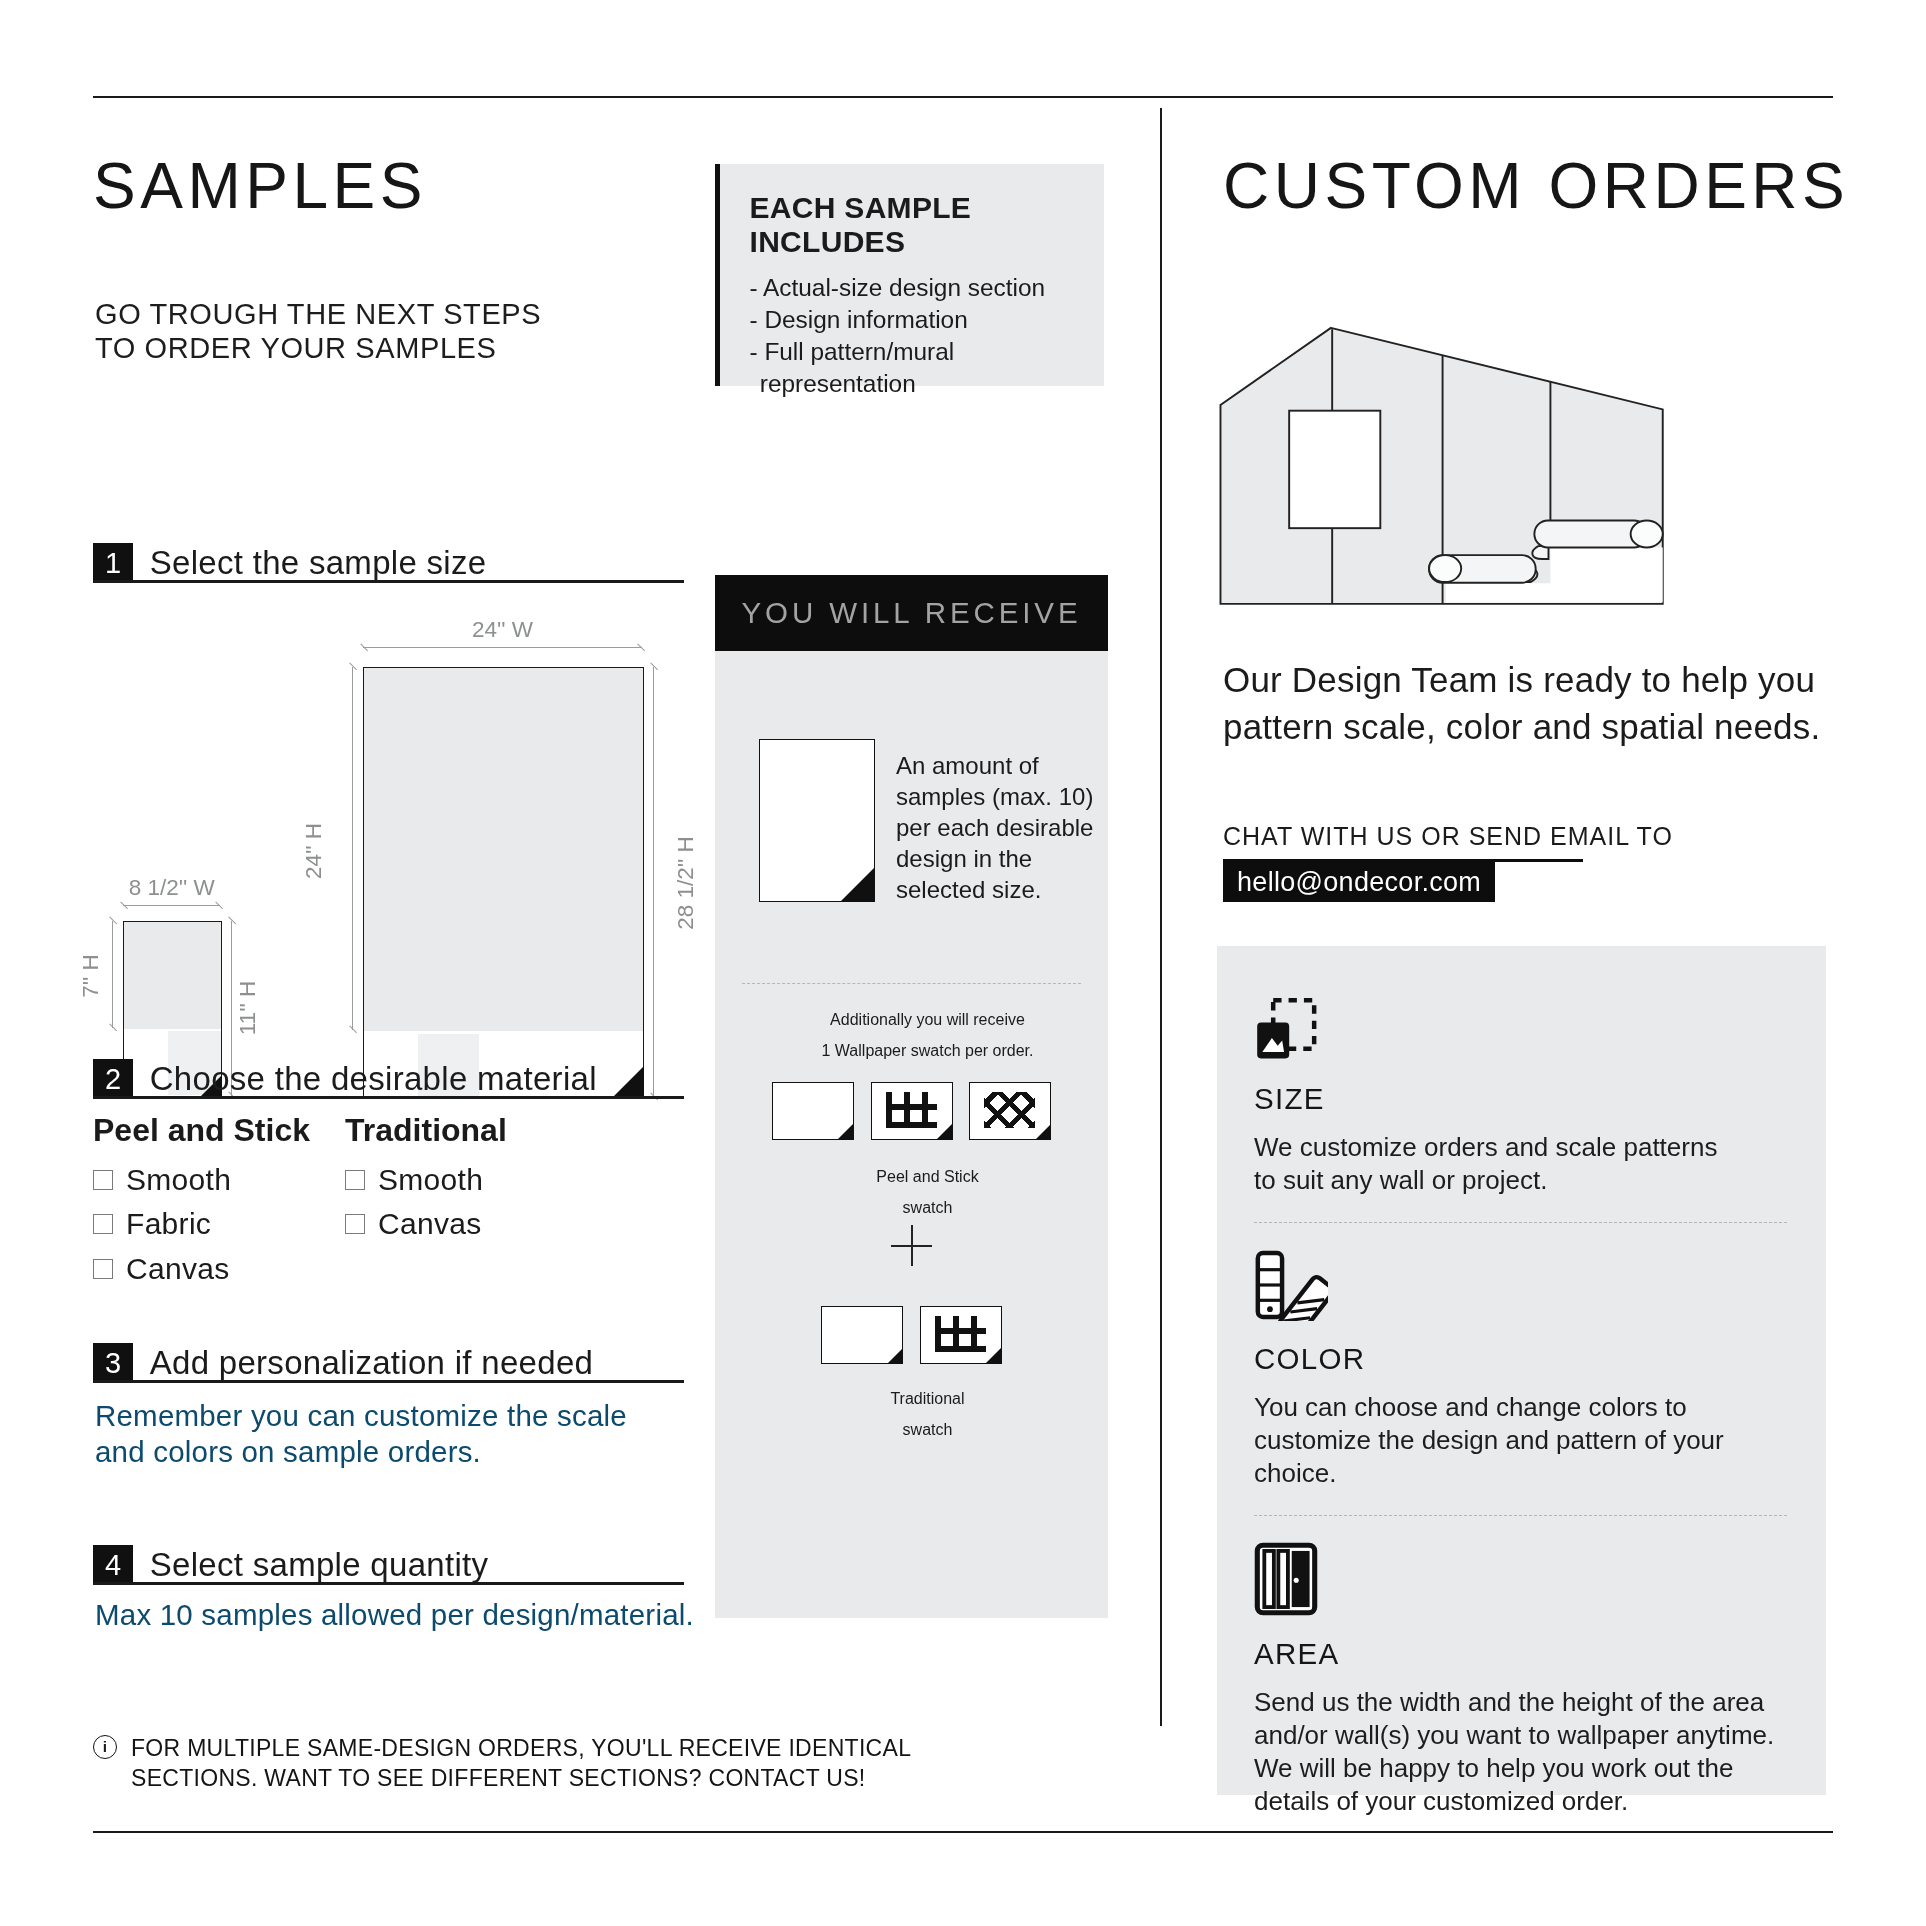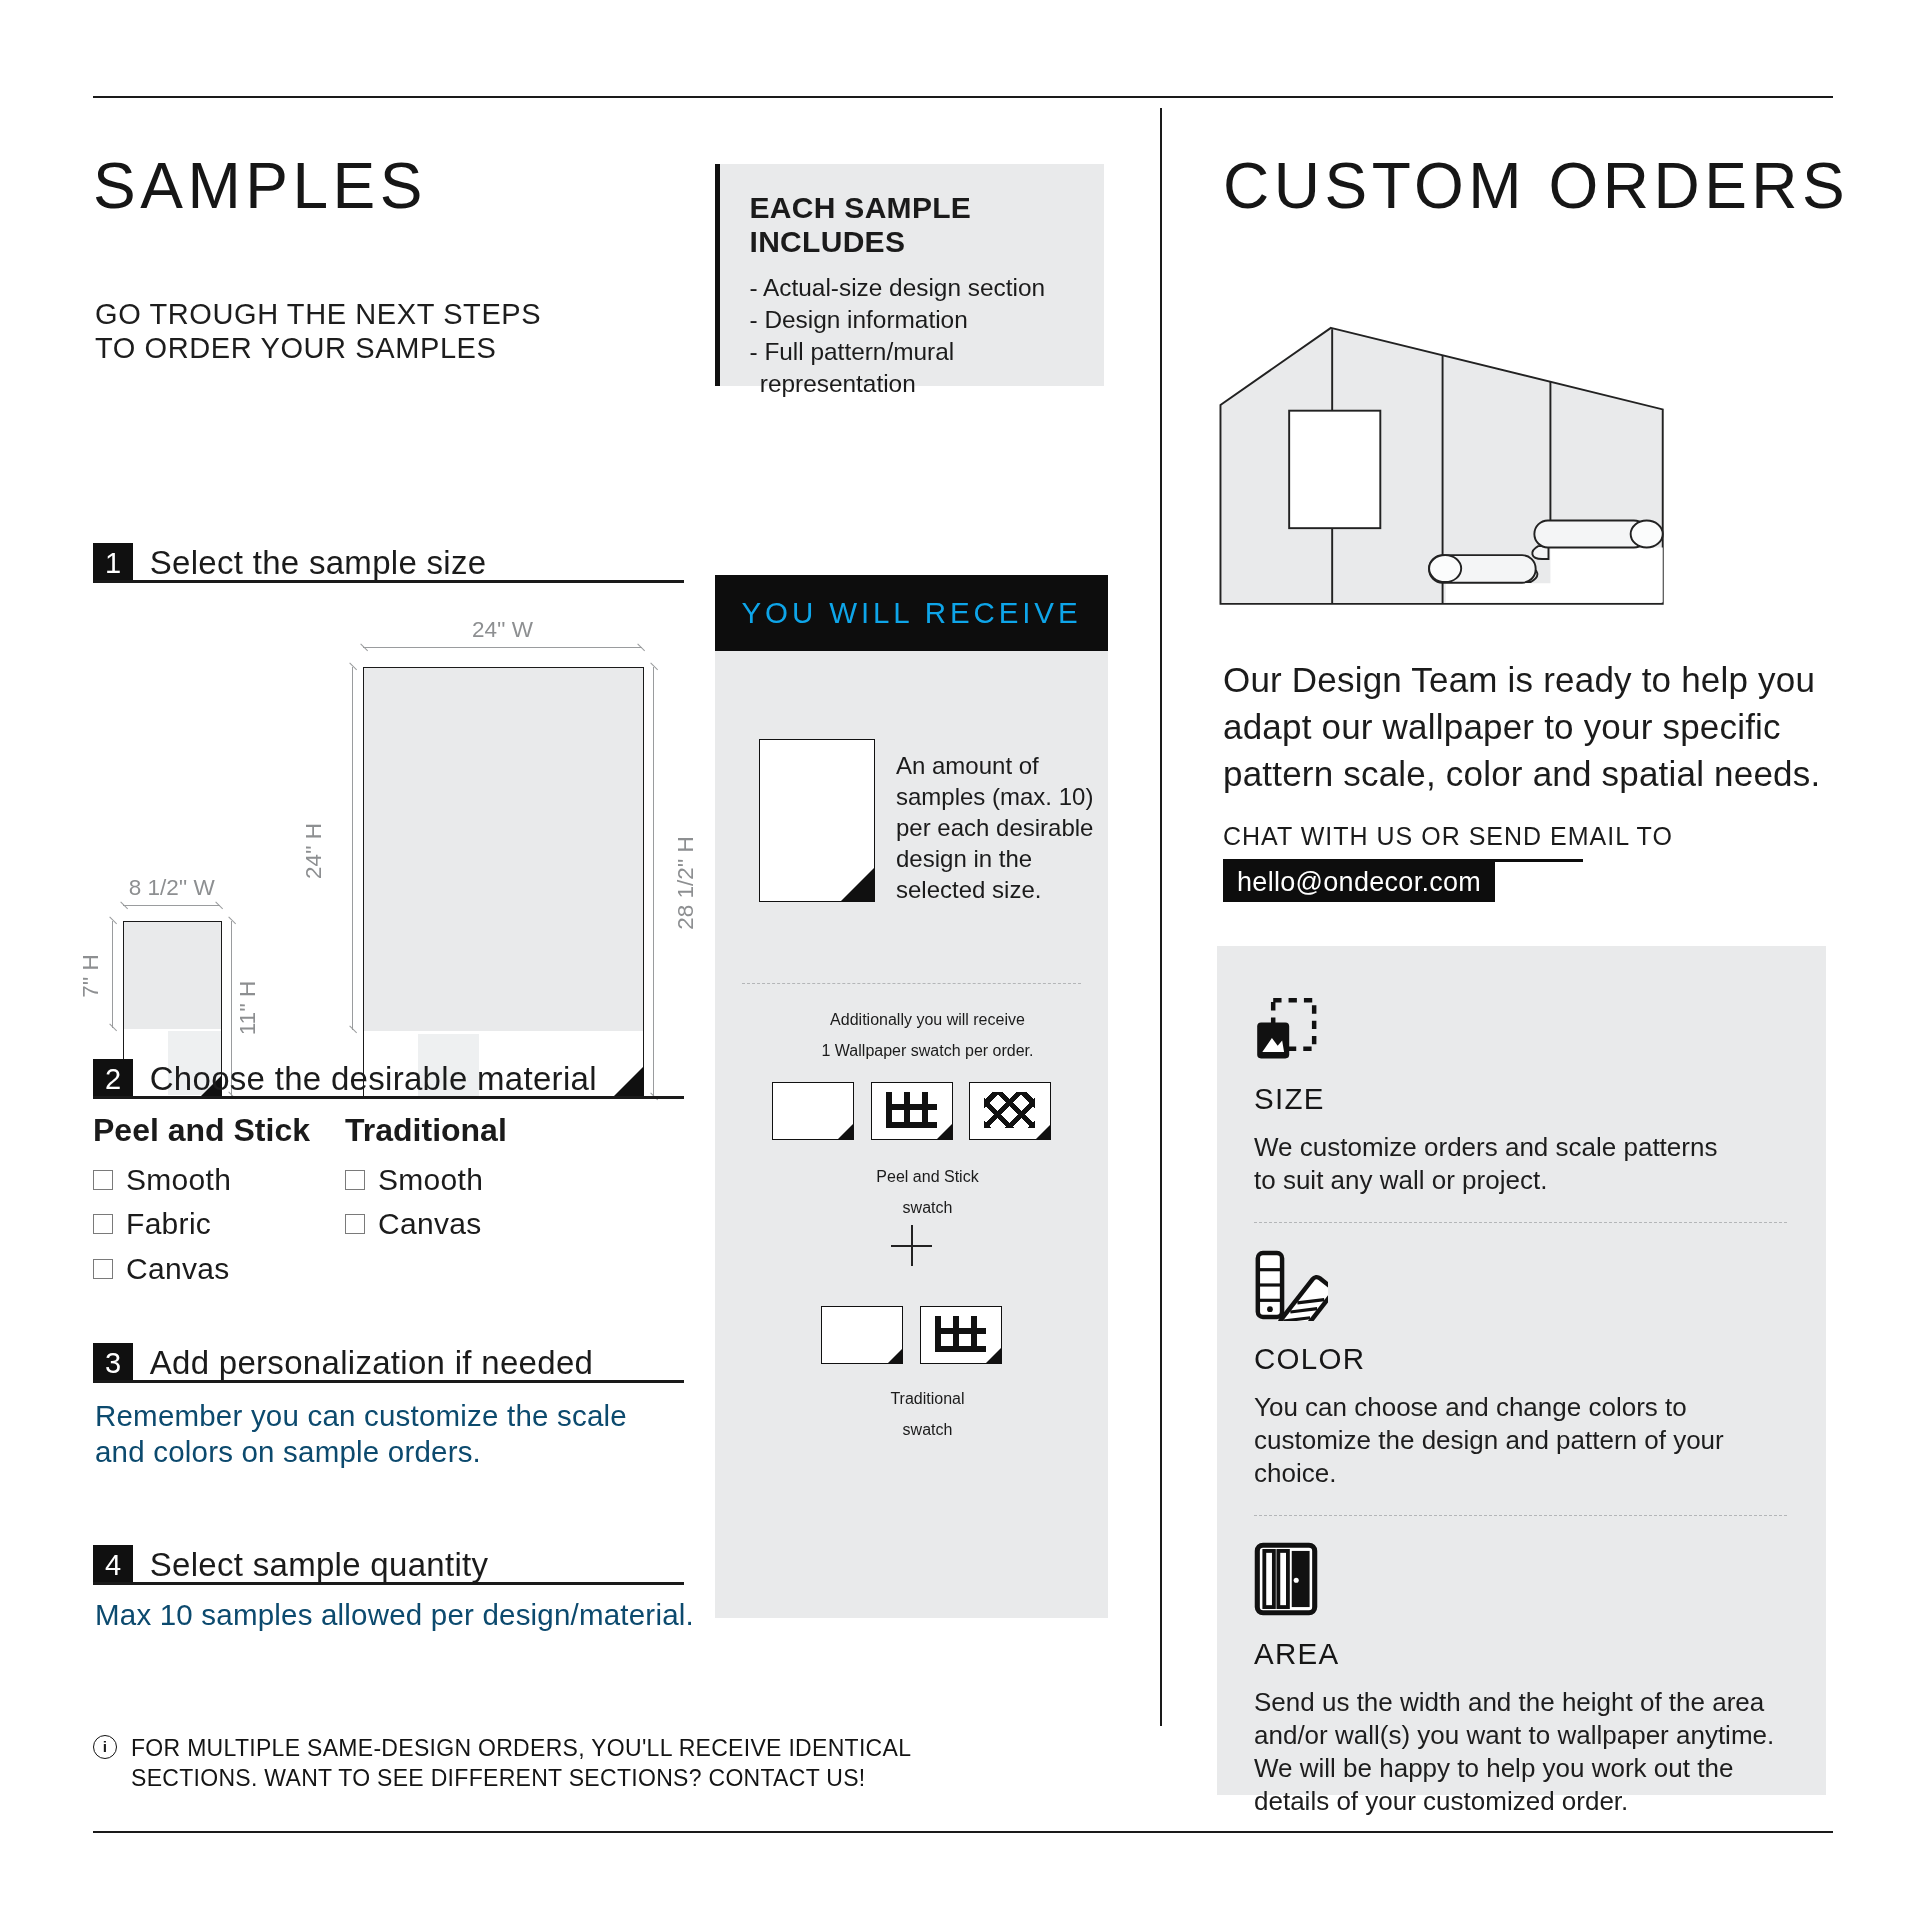--- a/index.html
+++ b/index.html
@@ -54,21 +54,21 @@
 
   
   .inc-box{position:absolute;left:715px;top:164px;width:389px;height:222px;background:#e9eaeb;
            border-left:5.8px solid #101010;box-sizing:border-box;padding:27px 19px 0 29.5px;}
   .inc-title{font-size:30px;font-weight:bold;letter-spacing:0.3px;margin-bottom:13px;}
   .inc-item{font-size:24.4px;line-height:32px;}
   .inc-item.indent{padding-left:10.3px;}
 
   
   .panel{position:absolute;left:715px;top:575px;width:393px;height:1043px;background:#e9eaeb;}
-  .banner{position:absolute;left:0;top:0;width:100%;height:76px;background:#0d0d0d;color:#0ea5e9;
+  .banner{position:absolute;left:0;top:0;width:100%;height:76px;background:#0d0d0d;color:#a3a3a3;
           font-size:29.5px;letter-spacing:3.9px;display:flex;align-items:center;justify-content:center;white-space:nowrap;}
   .sheet{position:absolute;left:44px;top:164px;width:114px;height:161px;background:#fff;border:1.9px solid #111;}
   .sheet .corner{border-left-width:35px;border-bottom-width:35px;}
   .pn-text{position:absolute;left:181px;top:175px;width:199px;font-size:24px;line-height:31px;}
   .dash{border-top:1.3px dashed #b4b6b8;}
   .pn-center{position:absolute;left:16px;width:100%;text-align:center;font-size:16px;line-height:31px;}
   .sw-row{position:absolute;left:0;width:100%;display:flex;justify-content:center;gap:16.7px;}
   .swatch{position:relative;width:80px;height:56px;background:#fff;border:1.9px solid #111;}
   .swatch .corner{border-left-width:16.7px;border-bottom-width:16.7px;}
   .pat{position:absolute;left:14px;top:9px;width:51px;height:36px;}
@@ -283,21 +283,20 @@
 
     <g>
       <path d="M2384,906 c16,-8 14,-22 -6,-22 l-10,0 0,22 z" fill="#f4f5f6" stroke="#222" stroke-width="3"></path>
       <rect x="2226" y="864" width="166" height="43" rx="21" fill="#f4f5f6" stroke="#222" stroke-width="3"></rect>
       <ellipse cx="2251" cy="885" rx="25" ry="21" fill="#fbfcfc" stroke="#222" stroke-width="3"></ellipse>
     </g>
   </svg>
 
   <div class="intro">
     <div>Our Design Team is ready to help you</div>
-    <div>adapt our wallpaper to your specific</div>
     <div>pattern scale, color and spatial needs.</div>
   </div>
   <div class="chat">CHAT WITH US OR SEND EMAIL TO</div>
   <div class="email-rule"></div>
   <div class="email">hello@ondecor.com</div>
 
   <div class="info-box">
     <svg width="64" height="64" viewBox="0 0 100 100">
       <rect x="30" y="5" width="64" height="76" fill="none" stroke="#111" stroke-width="7" stroke-dasharray="13 11"></rect>
       <rect x="5" y="40" width="50" height="56" rx="6" fill="#111"></rect>

